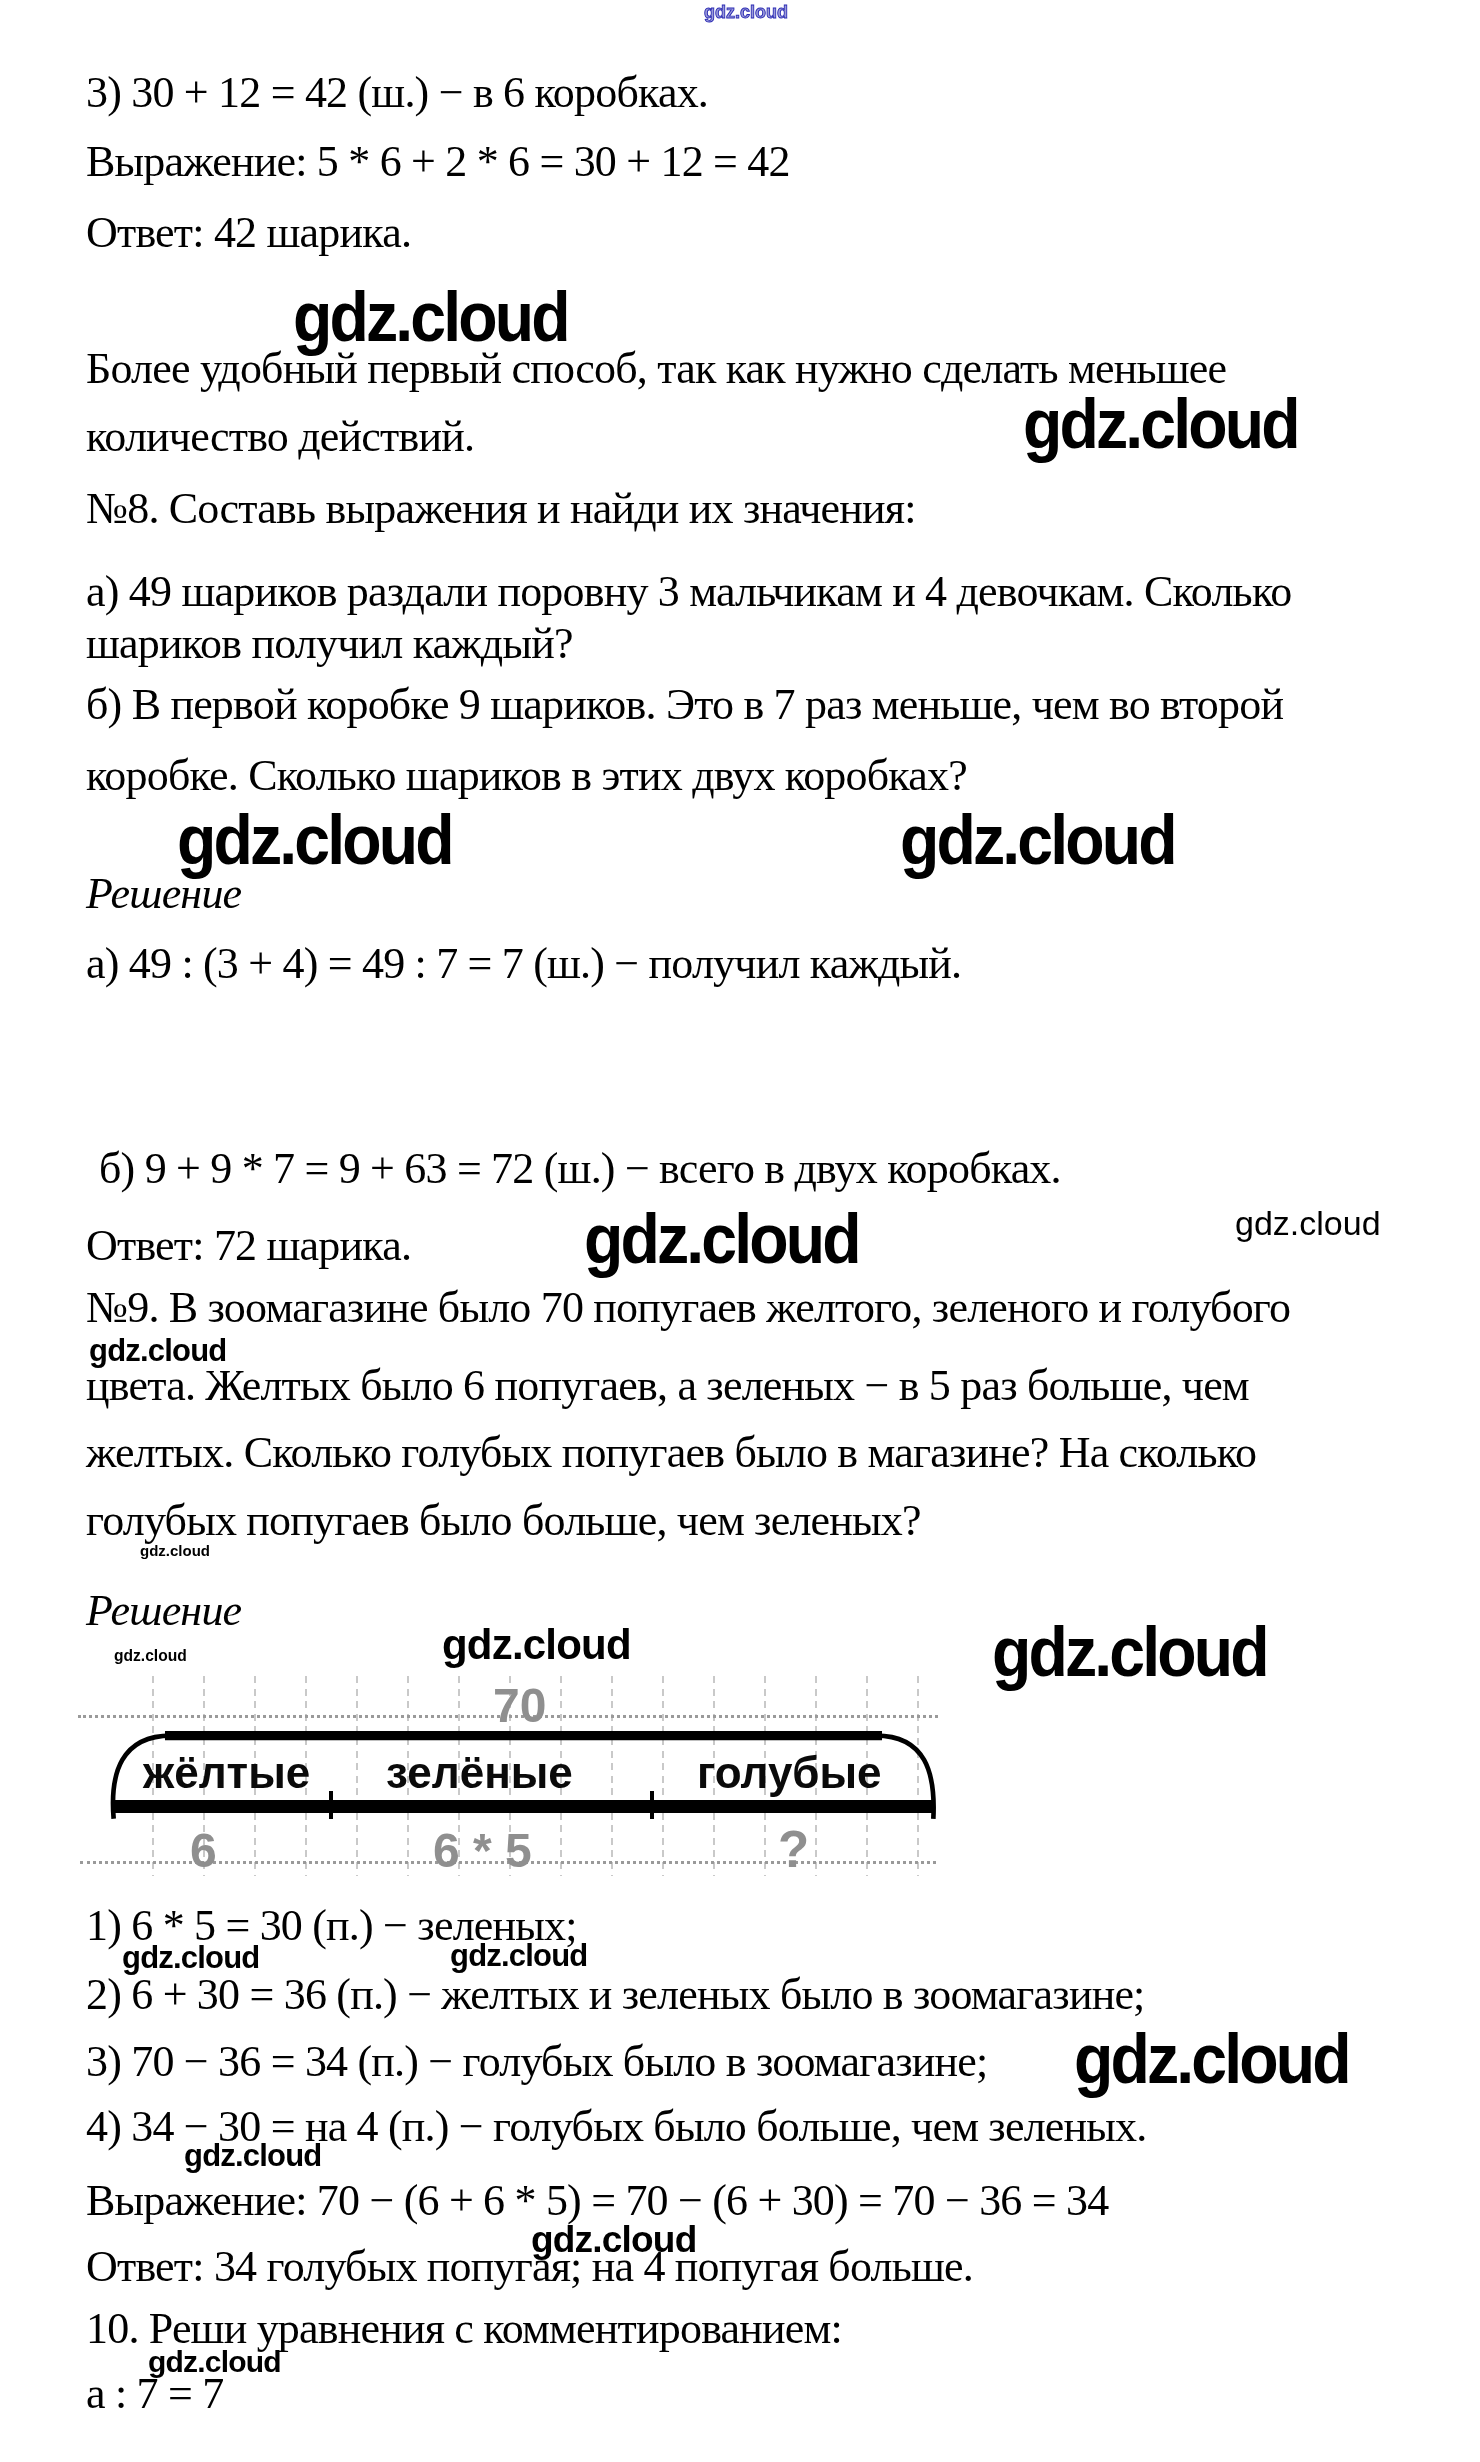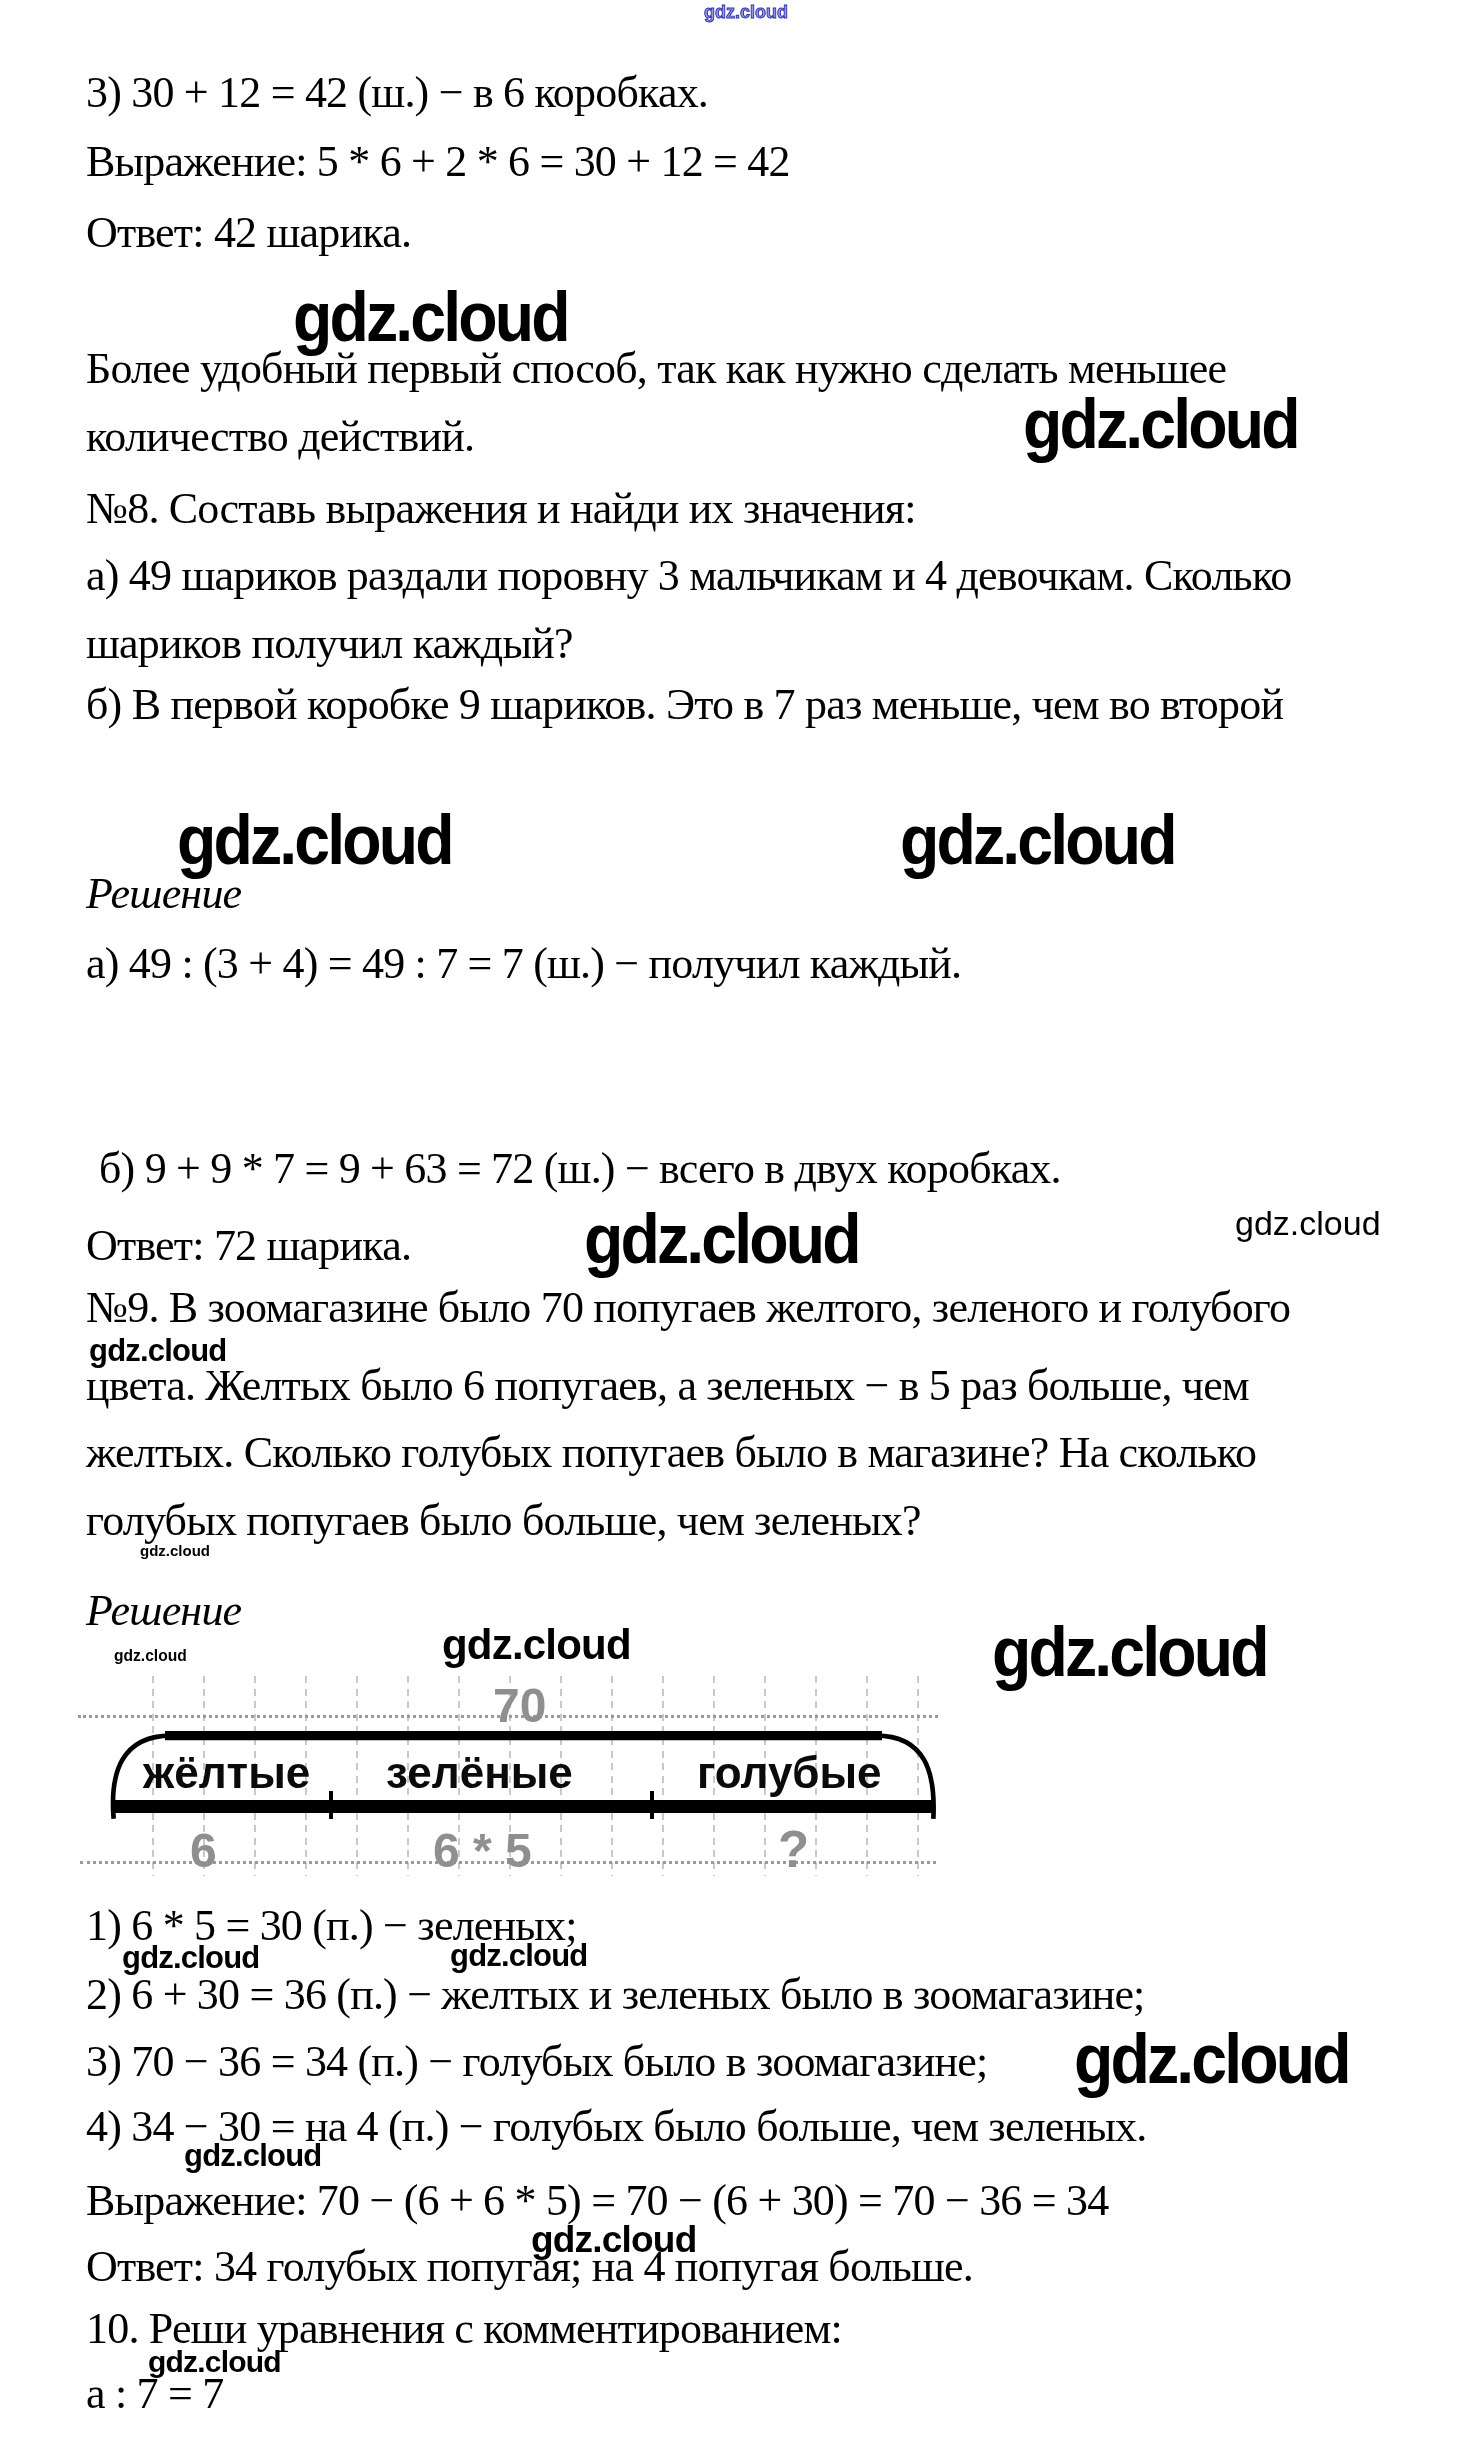--- a/index.html
+++ b/index.html
@@ -115,23 +115,24 @@
   <div class="wm wm-small" style="left:184px;top:2140px;">gdz.cloud</div>
   <div class="wm wm-med2" style="left:531px;top:2221px;">gdz.cloud</div>
   <div class="wm wm-small2" style="left:148px;top:2347px;">gdz.cloud</div>
 
   <div class="line" style="top:65px;">3) 30 + 12 = 42 (ш.) − в 6 коробках.</div>
   <div class="line" style="top:134px;">Выражение: 5 * 6 + 2 * 6 = 30 + 12 = 42</div>
   <div class="line" style="top:205px;">Ответ: 42 шарика.</div>
   <div class="line" style="top:341px;">Более удобный первый способ, так как нужно сделать меньшее</div>
   <div class="line" style="top:409px;">количество действий.</div>
   <div class="line" style="top:481px;">№8. Составь выражения и найди их значения:</div>
-  <div class="line" style="top:548px;">а) 49 шариков раздали поровну 3 мальчикам и 4 девочкам. Сколько</div>
+  <div class="line" style="top:564px;">а) 49 шариков раздали поровну 3 мальчикам и 4 девочкам. Сколько</div>
   <div class="line" style="top:616px;">шариков получил каждый?</div>
   <div class="line" style="top:677px;">б) В первой коробке 9 шариков. Это в 7 раз меньше, чем во второй</div>
+  <div class="line" style="top:748px;">коробке. Сколько шариков в этих двух коробках?</div>
   <div class="line it" style="top:866px;">Решение</div>
   <div class="line" style="top:936px;">а) 49 : (3 + 4) = 49 : 7 = 7 (ш.) − получил каждый.</div>
   <div class="line" style="top:1141px;margin-left:13px;">б) 9 + 9 * 7 = 9 + 63 = 72 (ш.) − всего в двух коробках.</div>
   <div class="line" style="top:1218px;">Ответ: 72 шарика.</div>
   <div class="line" style="top:1280px;">№9. В зоомагазине было 70 попугаев желтого, зеленого и голубого</div>
   <div class="line" style="top:1358px;font-family:Liberation Serif, serif;">цвета. Желтых было 6 попугаев, а зеленых − в 5 раз больше, чем</div>
   <div class="line" style="top:1425px;">желтых. Сколько голубых попугаев было в магазине? На сколько</div>
   <div class="line" style="top:1493px;">голубых попугаев было больше, чем зеленых?</div>
   <div class="line it" style="top:1583px;">Решение</div>
   <div class="line" style="top:1898px;">1) 6 * 5 = 30 (п.) − зеленых;</div>

